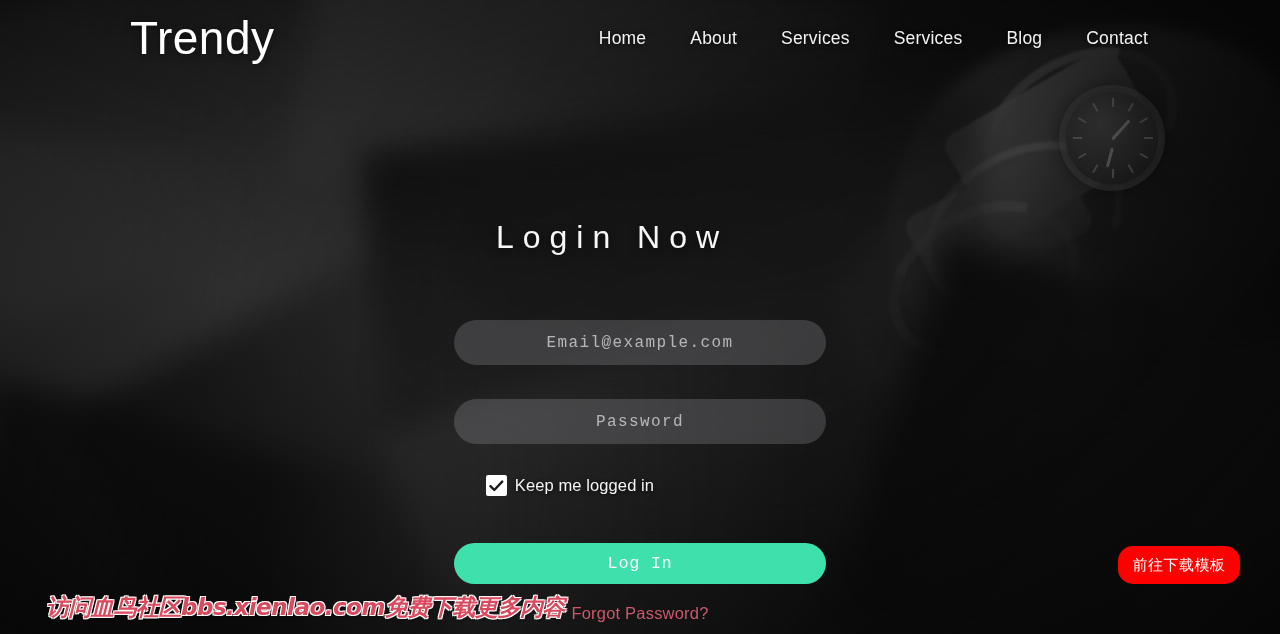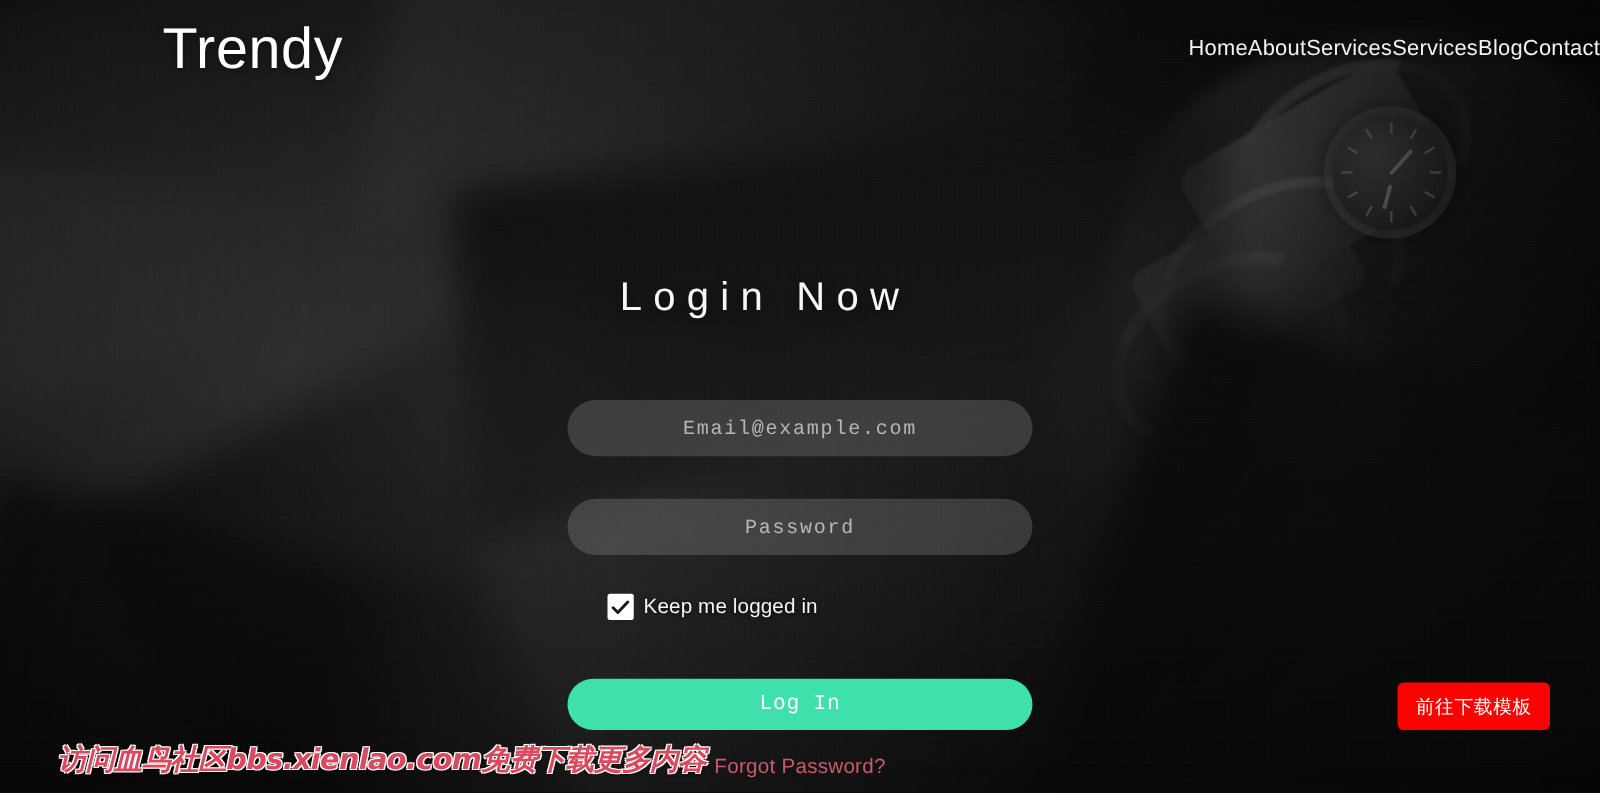--- a/index.html
+++ b/index.html
@@ -169,22 +169,24 @@
     color: #ffffff;
     font-size: 46px;
     font-weight: 300;
     letter-spacing: 0.5px;
     line-height: 1;
     text-shadow: 0 1px 6px rgba(0,0,0,0.5);
     cursor: pointer;
   }
   .nav {
     margin-left: auto;
+    margin-right: 132px;
     display: flex;
     align-items: center;
+    gap: 44px;
     justify-content: flex-end;
   }
   .nav-item {
     color: #f2f2f2;
     font-size: 17.5px;
     font-weight: 400;
     letter-spacing: 0.2px;
     text-decoration: none;
     cursor: pointer;
     text-shadow: 0 1px 5px rgba(0,0,0,0.6);
@@ -309,21 +311,21 @@
   }
 
   .download-btn {
     position: absolute;
     right: 40px; top: 546px;
     z-index: 30;
     width: 122px; height: 38px;
     background: #ff0000;
     color: #ffffff;
     border: none;
-    border-radius: 5px;
+    border-radius: 15px;
     font-family: "DejaVu Sans", sans-serif;
     font-size: 15px;
     letter-spacing: 0.5px;
     cursor: pointer;
   }
 </style>
 </head>
 <body>
 
 <div id="page">

